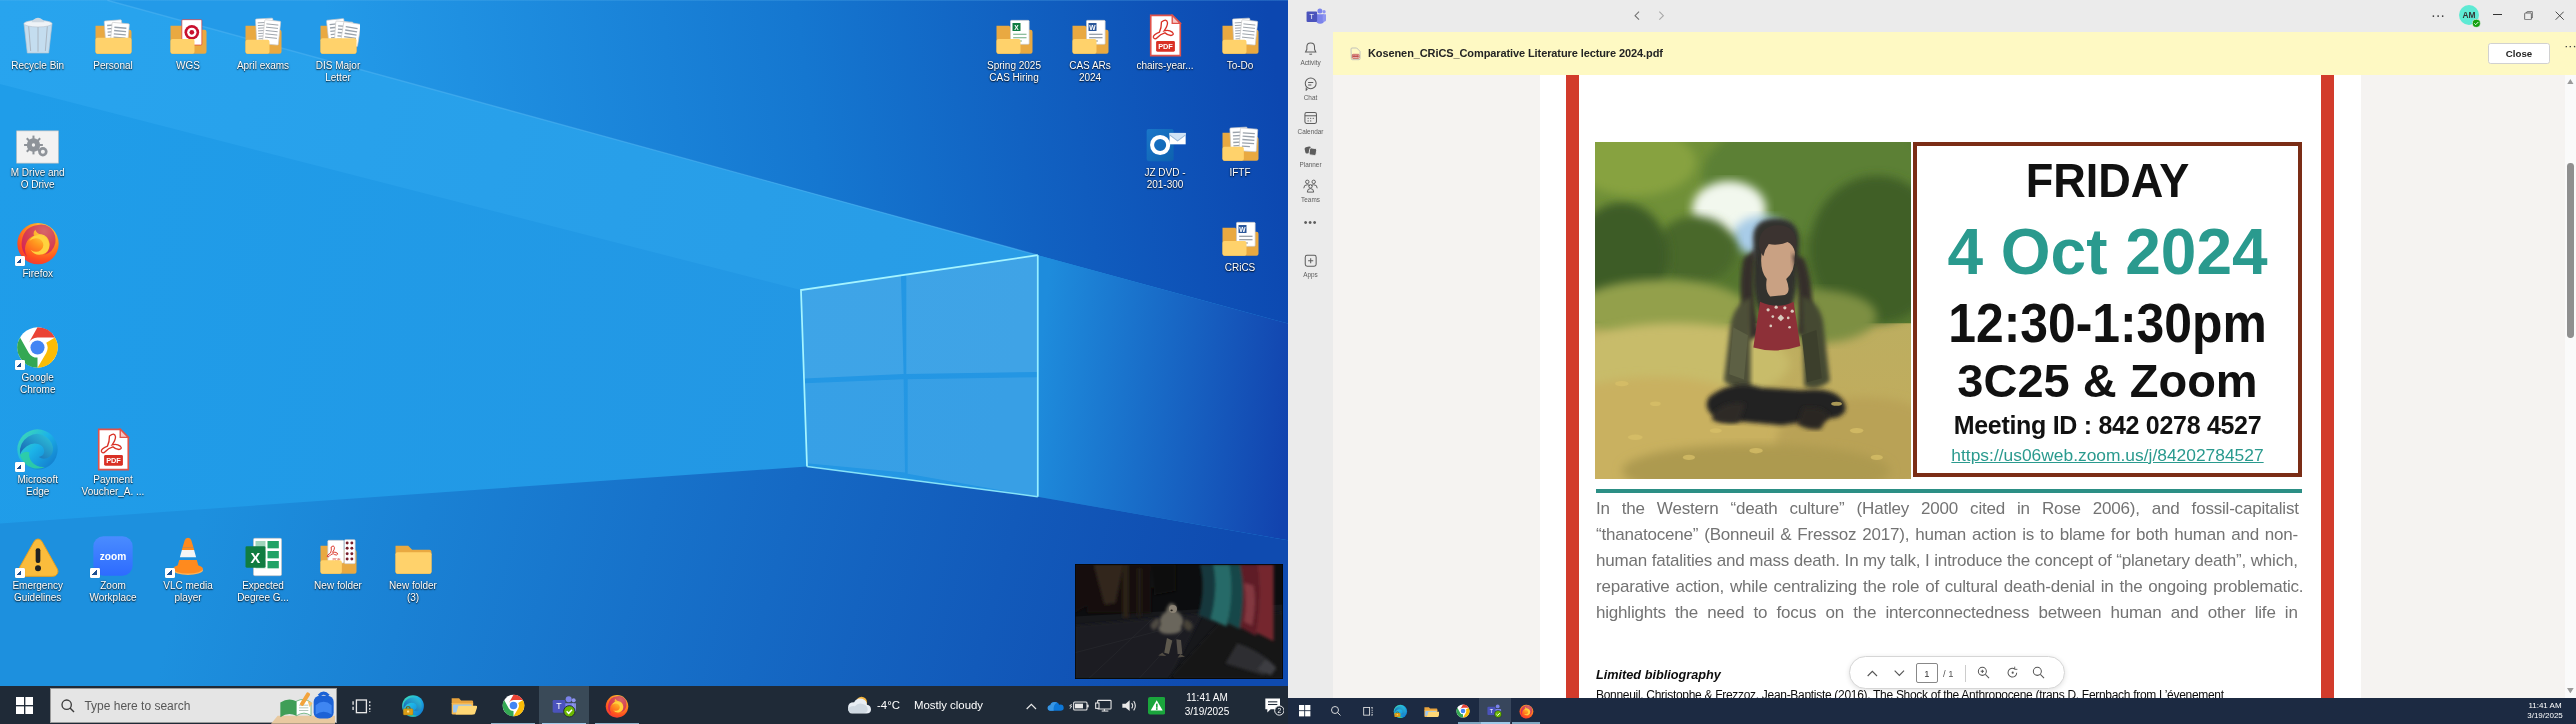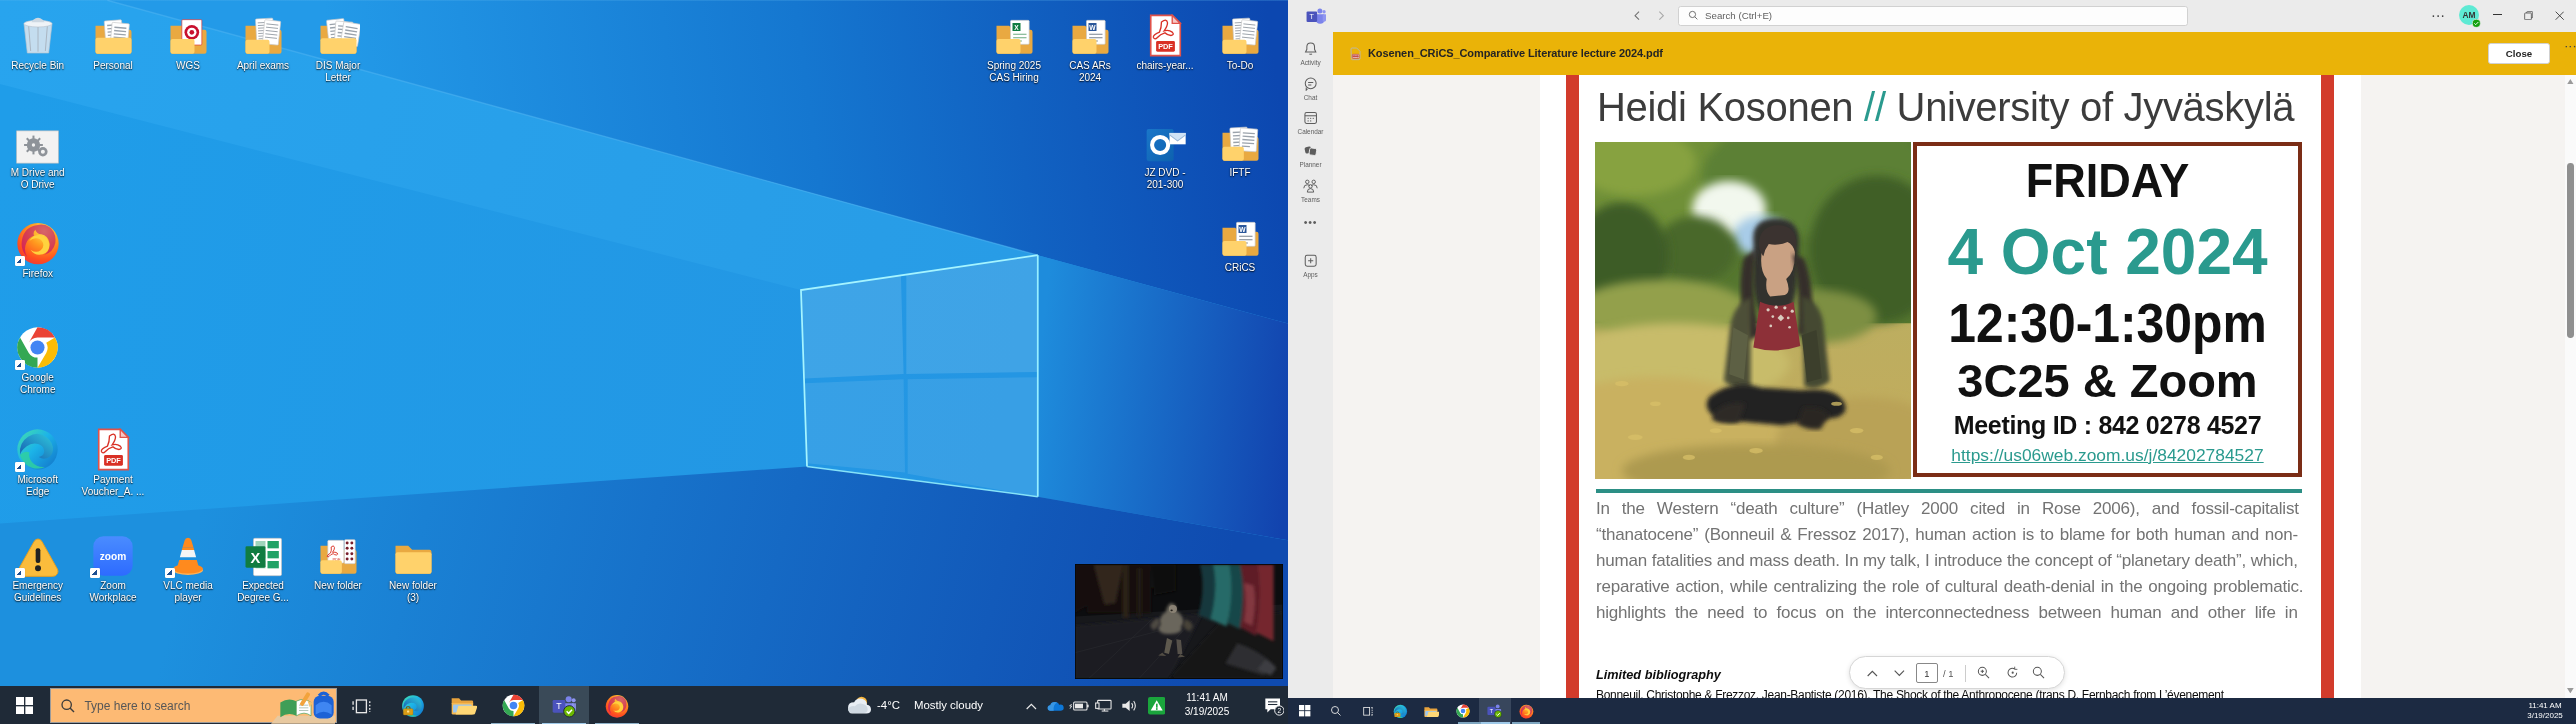--- a/index.html
+++ b/index.html
@@ -560,21 +560,21 @@
 
 <div id="ltb">
 <svg width="17.4" height="17.4" viewBox="0 0 26 26" style="position:absolute;left:16px;top:10.7px">
         <g fill="#fff">
           <rect x="0" y="0" width="12" height="12"></rect>
           <rect x="14" y="0" width="12" height="12"></rect>
           <rect x="0" y="14" width="12" height="12"></rect>
           <rect x="14" y="14" width="12" height="12"></rect>
         </g>
       </svg>
-<div style="position:absolute;left:50px;top:2px;width:287px;height:35px;background:#fdba74;border:0.7px solid #9a9a9a;display:flex;align-items:center">
+<div style="position:absolute;left:50px;top:2px;width:287px;height:35px;background:#e5e5e5;border:0.7px solid #9a9a9a;display:flex;align-items:center">
 <svg width="16" height="16" viewBox="0 0 24 24" style="margin-left:9.4px">
           <circle cx="10" cy="10" r="7" fill="none" stroke="#3b3b3b" stroke-width="2"></circle>
           <line x1="15" y1="15" x2="21" y2="21" stroke="#3b3b3b" stroke-width="2"></line>
         </svg>
 <span style="margin-left:8px;font-size:12px;color:#575757">Type here to search</span>
 <svg width="64" height="35" viewBox="0 0 96 52" style="position:absolute;right:1.3px;top:0">
 <polygon points="10,40 96,40 96,52 0,52" fill="#e8c9a0"></polygon>
 <path d="M14 20 q12 -8 24 -2 v22 q-12 -6 -24 2 z" fill="#3f9e57"></path>
           <path d="M38 18 q12 -6 22 2 v20 q-10 -8 -22 0 z" fill="#fff" stroke="#3f9e57"></path>
           <g stroke="#9fb8a8" stroke-width="1.2">
@@ -725,27 +725,20 @@
         <path d="M30 13 h5 q1.5 0 1.5 1.5 v7 q0 5 -5 5 q-1 0 -1.5 -.3 z" fill="#8f95f0"></path>
         <rect x="1" y="8" width="19" height="19" rx="2" fill="#4b53bc"></rect>
         <text x="10.5" y="22" font-size="13" fill="#fff" text-anchor="middle" font-family="Liberation Sans">T</text>
       </svg>
 <svg width="9.4" height="9.4" viewBox="0 0 14 14" style="position:absolute;left:345px;top:11.4px">
         <path d="M9 1 L3 7 L9 13" fill="none" stroke="#707070" stroke-width="1.6"></path>
       </svg>
 <svg width="9.4" height="9.4" viewBox="0 0 14 14" style="position:absolute;left:368px;top:11.4px">
         <path d="M5 1 L11 7 L5 13" fill="none" stroke="#a8a8a8" stroke-width="1.6"></path>
       </svg>
-<div style="position:absolute;left:390px;top:6px;width:510px;height:19.5px;background:#fdfdfd;border:0.7px solid #d1d1d1;border-radius:2.7px;display:flex;align-items:center">
-<svg width="10.7" height="10.7" viewBox="0 0 24 24" style="margin-left:8.7px">
-          <circle cx="10" cy="10" r="7" fill="none" stroke="#616161" stroke-width="2"></circle>
-          <line x1="15.5" y1="15.5" x2="21" y2="21" stroke="#616161" stroke-width="2"></line>
-        </svg>
-<span style="margin-left:6.7px;font-size:9.7px;color:#616161">Search (Ctrl+E)</span>
-      </div>
 <div style="position:absolute;left:1144px;top:10.7px;color:#444;font-size:10px;letter-spacing:1.3px;font-weight:bold">···</div>
 <div style="position:absolute;left:1171px;top:5.4px;width:20px;height:20px;border-radius:50%;background:#5eead4;display:flex;align-items:center;justify-content:center;font-size:8.4px;font-weight:bold;color:#333">AM</div>
 <svg width="8.7" height="8.7" viewBox="0 0 13 13" style="position:absolute;left:1184px;top:19px">
         <circle cx="6.5" cy="6.5" r="6" fill="#13a10e" stroke="#ebebeb" stroke-width="1"></circle>
         <path d="M3.5 6.5 l2 2 l4 -4" fill="none" stroke="#fff" stroke-width="1.4"></path>
       </svg>
 <div style="position:absolute;left:1205px;top:14px;width:8.7px;height:1.1px;background:#333"></div>
 <svg width="9.4" height="9.4" viewBox="0 0 14 14" style="position:absolute;left:1236px;top:10.7px" fill="none" stroke="#404040" stroke-width="1.1">
         <rect x="1" y="3" width="10" height="10" rx="1"></rect>
         <path d="M4 3 V2 q0 -1 1 -1 h7 q1 0 1 1 v7 q0 1 -1 1 h-1"></path>
@@ -791,39 +784,38 @@
           <path d="M23.5 16 q0 -5.5 -5.5 -5.5 q-3 0 -4.2 2"></path>
           <path d="M8 22 q0 -5.5 5 -5.5 q5 0 5 5.5 z"></path>
         </svg><div>Teams</div></div>
 <div style="position:absolute;left:0;top:184px;width:45px;text-align:center;color:#5d5d5d;font-size:10.7px;letter-spacing:0.7px">•••</div>
 <div class="sbitem" style="top:221px"><svg width="15.4" height="15.4" viewBox="0 0 24 24" fill="none" stroke="#5d5d5d" stroke-width="1.6">
           <rect x="3.5" y="3.5" width="17" height="17" rx="3"></rect>
           <path d="M12 8 v8 M8 12 h8"></path>
         </svg><div>Apps</div></div>
 </div>
 
-<div style="position:absolute;left:45px;top:32px;width:1243px;height:44px;background:#eab308;border-bottom:0.7px solid #e3e3e3">
+<div style="position:absolute;left:45px;top:32px;width:1243px;height:44px;background:#fef9c3;border-bottom:0.7px solid #e3e3e3">
 <svg width="11.4" height="14" viewBox="0 0 17 21" style="position:absolute;left:17px;top:15.4px" fill="none" stroke="#c0504d" stroke-width="1.3">
         <path d="M1.5 3 q0 -1.5 1.5 -1.5 h7 l5 5 v11 q0 1.5 -1.5 1.5 h-10 q-1.5 0 -1.5 -1.5 z" stroke="#b8b8b8"></path>
         <rect x="3.5" y="11" width="10" height="6" rx="1" fill="#fff"></rect>
         <circle cx="5.5" cy="14" r="1.6" fill="#c0504d" stroke="none"></circle>
         <circle cx="11.5" cy="14" r="1.6" fill="#c0504d" stroke="none"></circle>
         <rect x="5.5" y="12.5" width="6" height="3" fill="#c0504d" stroke="none"></rect>
       </svg>
 <div style="position:absolute;left:35px;top:15.4px;font-size:11px;letter-spacing:-0.1px;font-weight:bold;color:#242424">Kosenen_CRiCS_Comparative Literature lecture 2024.pdf</div>
 <div style="position:absolute;left:1155px;top:11.4px;width:62px;height:21px;background:#fff;border:0.7px solid #d1d1d1;border-radius:2.7px;text-align:center;line-height:19.5px;font-size:9.7px;font-weight:bold;color:#242424">Close</div>
 <div style="position:absolute;left:1232px;top:8.7px;color:#444;font-size:9.4px;letter-spacing:1px;font-weight:bold">···</div>
 </div>
 
 <div style="position:absolute;left:45px;top:75px;width:1232px;height:623px;background:#f5f3f1"></div>
 <div style="position:absolute;left:252px;top:75px;width:821px;height:623px;background:#fff"></div>
 <div style="position:absolute;left:278px;top:75px;width:13.4px;height:623px;background:#d23b2b"></div>
 <div style="position:absolute;left:1033px;top:75px;width:13.4px;height:623px;background:#d23b2b"></div>
 
-<div style="position:absolute;left:309px;top:85px;width:706px;height:51px;font-size:40px;letter-spacing:-0.3px;color:#3c3c3c;white-space:nowrap" id="ftitle">Heidi Kosonen <span style="color:#2a9a8e">//</span> University of Jyväskylä</div>
 <svg width="316" height="337" viewBox="0 0 471 502" style="position:absolute;left:307px;top:142px" id="photo">
 <defs>
         <filter id="pb">
           <feGaussianBlur stdDeviation="7"></feGaussianBlur>
         </filter>
         <filter id="pb2">
           <feGaussianBlur stdDeviation="3"></feGaussianBlur>
         </filter>
 <linearGradient id="grass" x1="0" y1="0" x2="0" y2="1">
           <stop offset="0" stop-color="#99a352"></stop>

